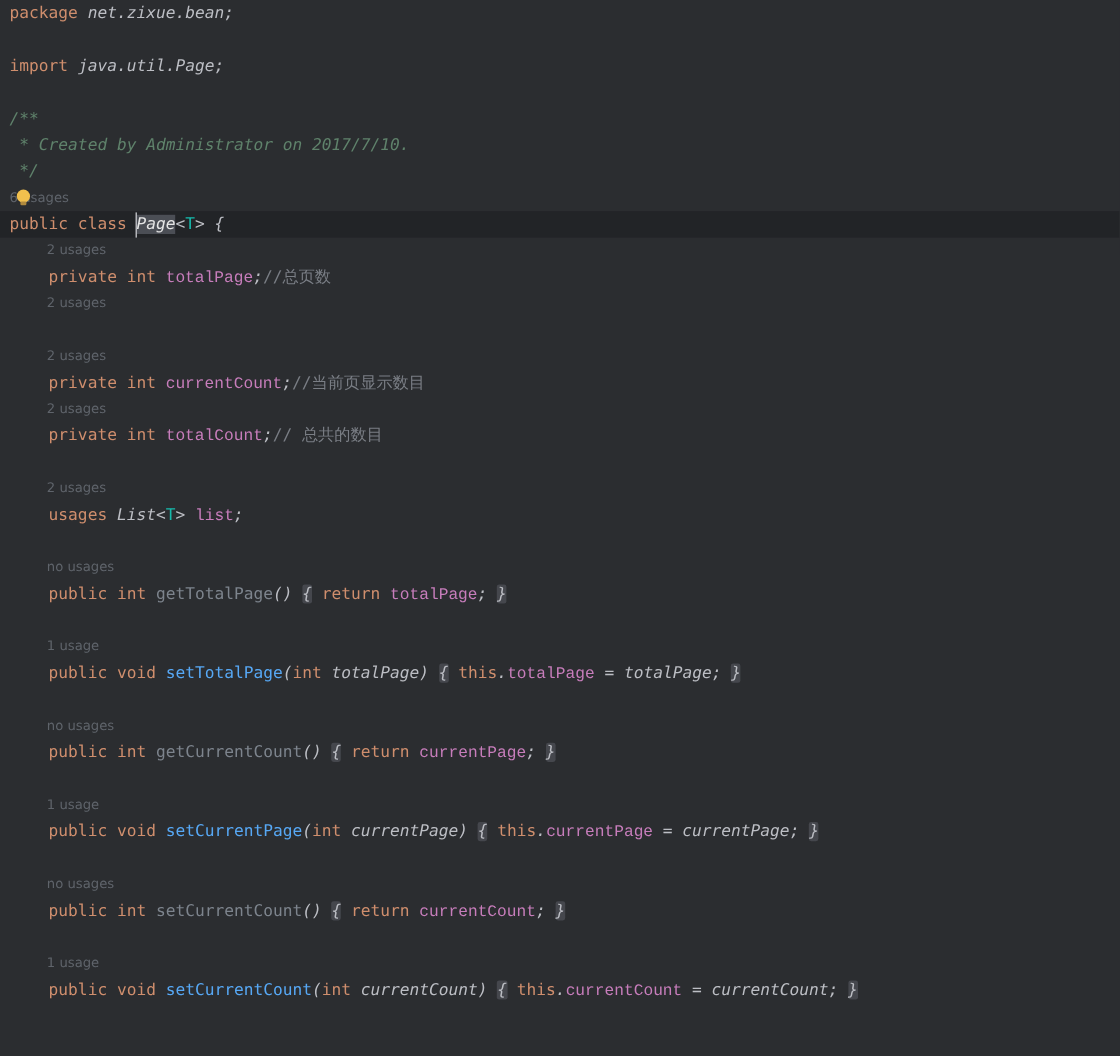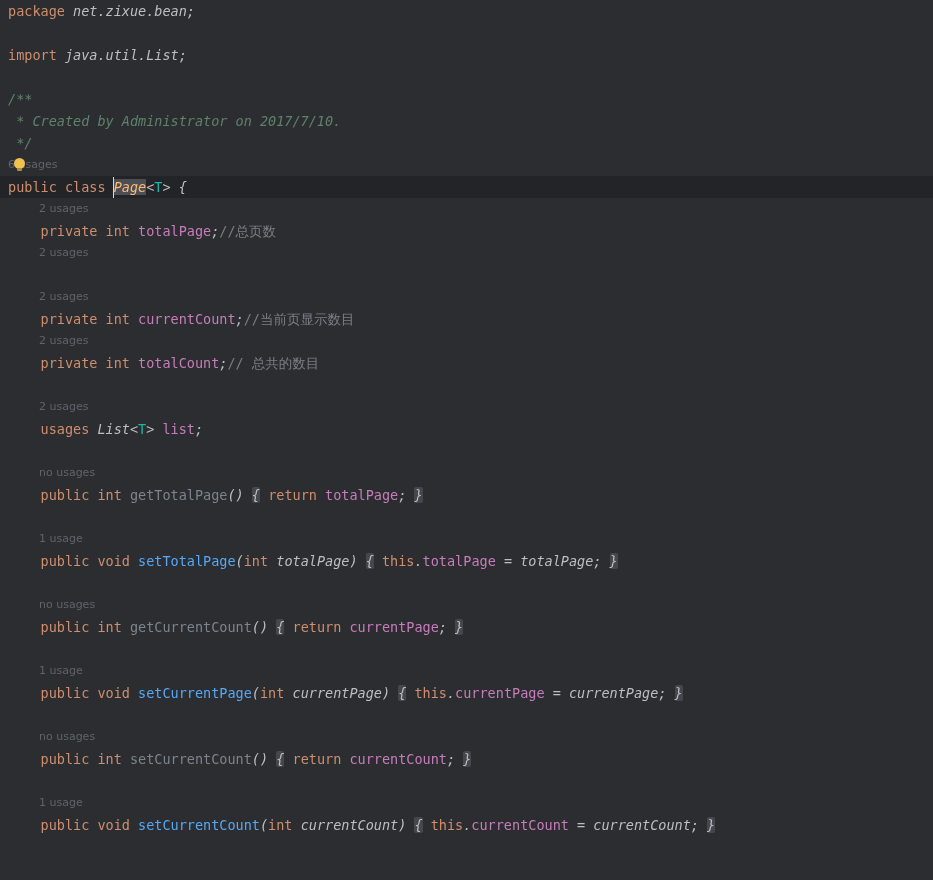--- a/index.html
+++ b/index.html
@@ -25,35 +25,35 @@
   .line.caret-line { background: var(--c-caretline); }
   .line.hint {
     font-family: "DejaVu Sans", "Liberation Sans", sans-serif;
     font-size: 11px;
     line-height: 22px;
     color: var(--c-hint);
   }
   .line.hint.ind1 { padding-left: 39px; }
   .tok.keyword   { color: var(--c-keyword); }
   .tok.plain     { color: var(--c-plain); font-style: italic; }
-  .tok.field     { color: var(--c-field); }
+  .tok.field     { color: var(--c-field); font-family: Liberation Mono, monospace; }
   .tok.method    { color: var(--c-method); }
   .tok.unused    { color: var(--c-unused); }
   .tok.comment   { color: var(--c-comment); }
   .tok.doc       { color: var(--c-doc); font-style: italic; }
   .tok.typeparam { color: var(--c-typeparam); }
   .tok.fold {
     background: var(--c-foldbg);
     border-radius: 2px;
     color: var(--c-plain);
   }
   .tok.idbox {
     background: var(--c-idbox);
     position: relative;
-    color: #fdba74;
+    color: #e5e5e5;
   }
   .tok.idbox::before {
     content: "";
     position: absolute;
     left: -1px; top: -2px;
     width: 1.5px; height: 21px;
     background: var(--c-caret);
   }
   .bulb {
     position: absolute;
@@ -77,21 +77,21 @@
     border-radius: 1px;
     background: #b08a3e;
   }
 </style>
 </head>
 <body>
 
 <div id="editor">
     <div class="line"><span class="tok keyword">package </span><span class="tok plain">net.zixue.bean;</span></div>
     <div class="line"></div>
-    <div class="line"><span class="tok keyword">import </span><span class="tok plain">java.util.List;</span></div>
+    <div class="line"><span class="tok keyword">import </span><span class="tok plain">java.util.Page;</span></div>
     <div class="line"></div>
     <div class="line"><span class="tok doc">/**</span></div>
     <div class="line"><span class="tok doc"> * Created by Administrator on 2017/7/10.</span></div>
     <div class="line"><span class="tok doc"> */</span></div>
     <div class="line hint"><span class="tok hint">6 usages</span><span class="bulb"></span></div>
     <div class="line caret-line"><span class="tok keyword">public class </span><span class="tok plain idbox">Page</span><span class="tok plain">&lt;</span><span class="tok typeparam">T</span><span class="tok plain">&gt; {</span></div>
     <div class="line hint ind1"><span class="tok hint">2 usages</span></div>
     <div class="line"><span class="tok keyword">    private int </span><span class="tok field">totalPage</span><span class="tok plain">;</span><span class="tok comment">//总页数</span></div>
     <div class="line hint ind1"><span class="tok hint">2 usages</span></div>
     <div class="line"></div>

